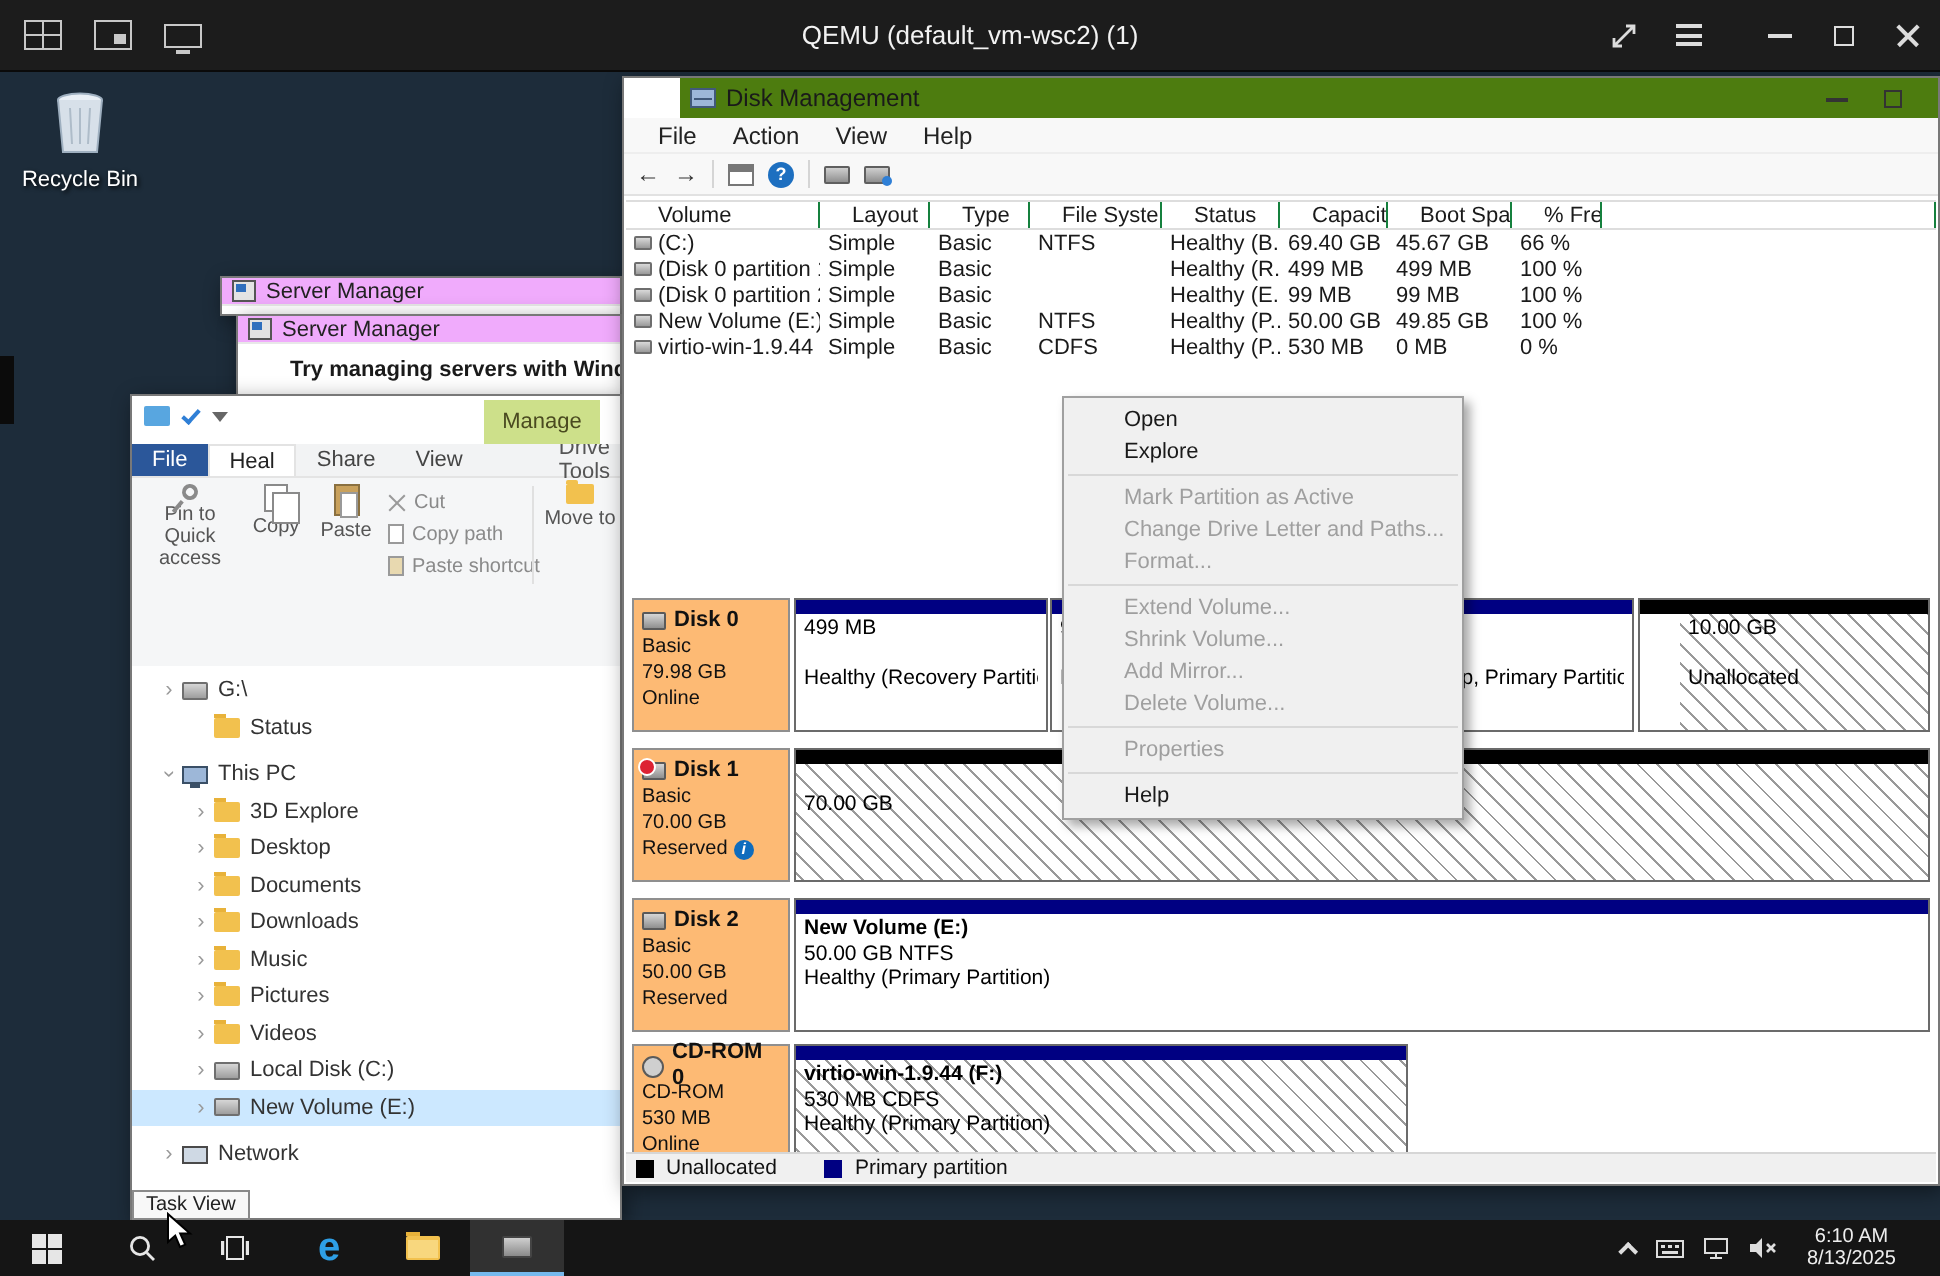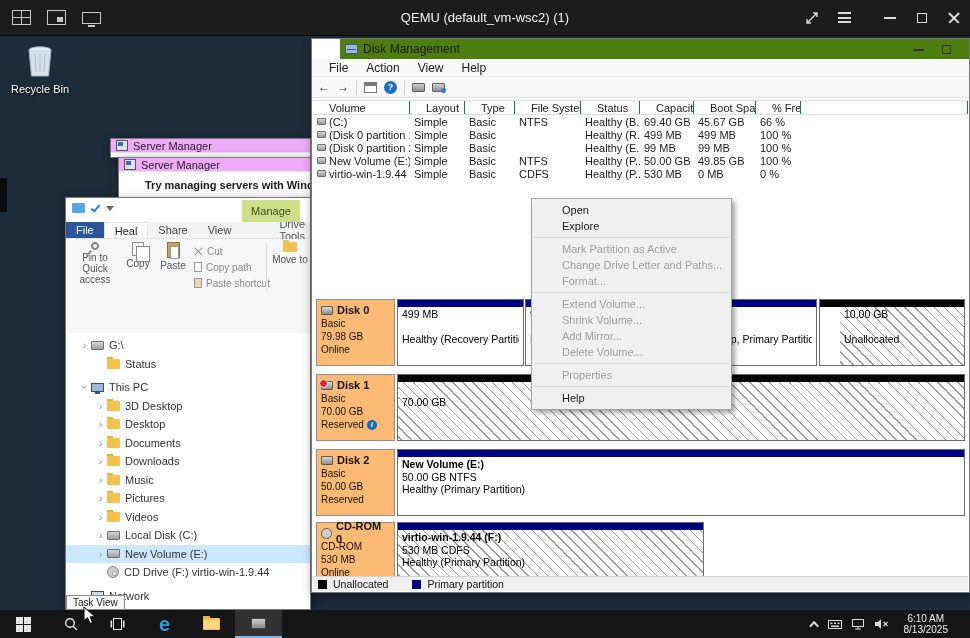--- a/index.html
+++ b/index.html
@@ -308,21 +308,21 @@
       </div>
       <div class="nav-gap"></div>
       <div class="nav-item lvl1">
         <span class="chev down">›</span>
         <span class="nic computer"></span>
         <span>This PC</span>
       </div>
       <div class="nav-item lvl2">
         <span class="chev">›</span>
         <span class="nic folder"></span>
-        <span>3D Desktop</span>
+        <span>3D Explore</span>
       </div>
       <div class="nav-item lvl2">
         <span class="chev">›</span>
         <span class="nic folder"></span>
         <span>Desktop</span>
       </div>
       <div class="nav-item lvl2">
         <span class="chev">›</span>
         <span class="nic folder"></span>
         <span>Documents</span>
@@ -349,25 +349,20 @@
       </div>
       <div class="nav-item lvl2">
         <span class="chev">›</span>
         <span class="nic drive"></span>
         <span>Local Disk (C:)</span>
       </div>
       <div class="nav-item lvl2 sel">
         <span class="chev">›</span>
         <span class="nic drive"></span>
         <span>New Volume (E:)</span>
-      </div>
-      <div class="nav-item lvl2">
-        <span class="chev"></span>
-        <span class="nic disc"></span>
-        <span>CD Drive (F:) virtio-win-1.9.44</span>
       </div>
       <div class="nav-gap"></div>
       <div class="nav-item lvl1">
         <span class="chev">›</span>
         <span class="nic network"></span>
         <span>Network</span>
       </div>
     </div>
   </div>
 

